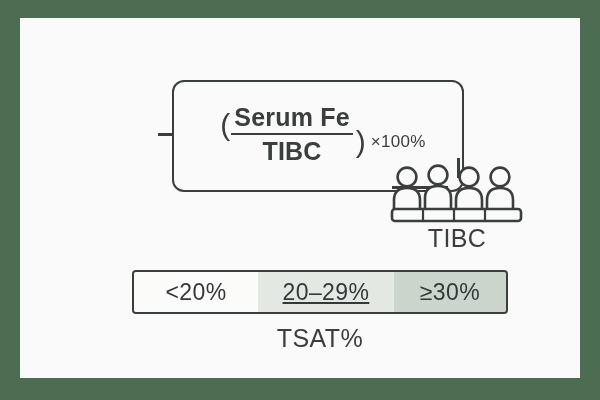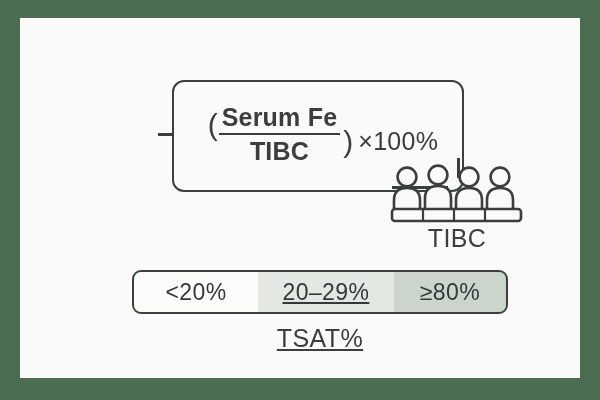--- a/index.html
+++ b/index.html
@@ -89,21 +89,21 @@
     letter-spacing: 0.2px;
   }
   .paren-close {
     font-size: 30px;
     line-height: 1;
     margin-left: 3px;
     position: relative;
     top: 8px;
   }
   .times-100 {
-    font-size: 25px;
+    font-size: 17px;
     margin-left: 5px;
     position: relative;
     top: 8px;
     white-space: nowrap;
     letter-spacing: 0.3px;
   }
 
   
   .connector {
     position: absolute;
@@ -128,21 +128,21 @@
   }
 
   
   #tsat-bar {
     position: absolute;
     left: 112px;
     top: 252px;
     width: 376px;
     height: 44px;
     border: 2.6px solid #3a3f3c;
-    border-radius: 9px;
+    border-radius: 4px;
     display: flex;
     overflow: hidden;
     box-sizing: border-box;
     background: #22c55e;
   }
   .tsat-seg {
     display: flex;
     align-items: center;
     justify-content: center;
     font-size: 23px;
@@ -156,21 +156,20 @@
 
   #tsat-label {
     position: absolute;
     left: 112px;
     top: 306px;
     width: 376px;
     text-align: center;
     font-size: 25px;
     color: #3a3f3c;
     letter-spacing: 0.4px;
-    text-decoration: underline;
   }
 </style>
 </head>
 <body>
 
 <div id="card">
 
 
   <div id="formula-box"></div>
 
@@ -216,18 +215,18 @@
       <line x1="64" y1="45" x2="64" y2="57" stroke="#3a3f3c" stroke-width="2.2"></line>
       <line x1="95" y1="45" x2="95" y2="57" stroke="#3a3f3c" stroke-width="2.2"></line>
     </svg>
   </div>
 
   <div id="tibc-label">TIBC</div>
 
   <div id="tsat-bar">
     <div class="tsat-seg seg-0">&lt;20%</div>
     <div class="tsat-seg seg-1">20–29%</div>
-    <div class="tsat-seg seg-2">≥80%</div>
+    <div class="tsat-seg seg-2">≥30%</div>
   </div>
 
   <div id="tsat-label">TSAT%</div>
 
 </div>
 
 </body></html>

